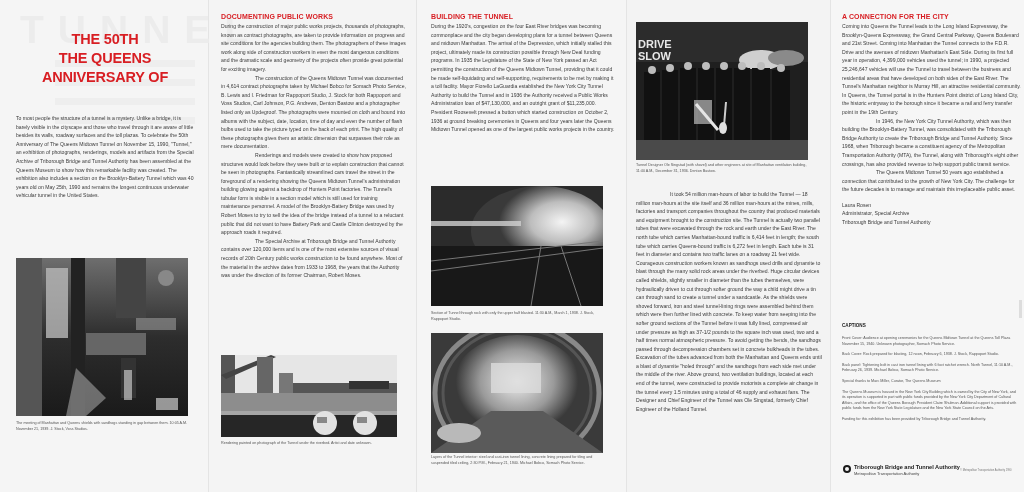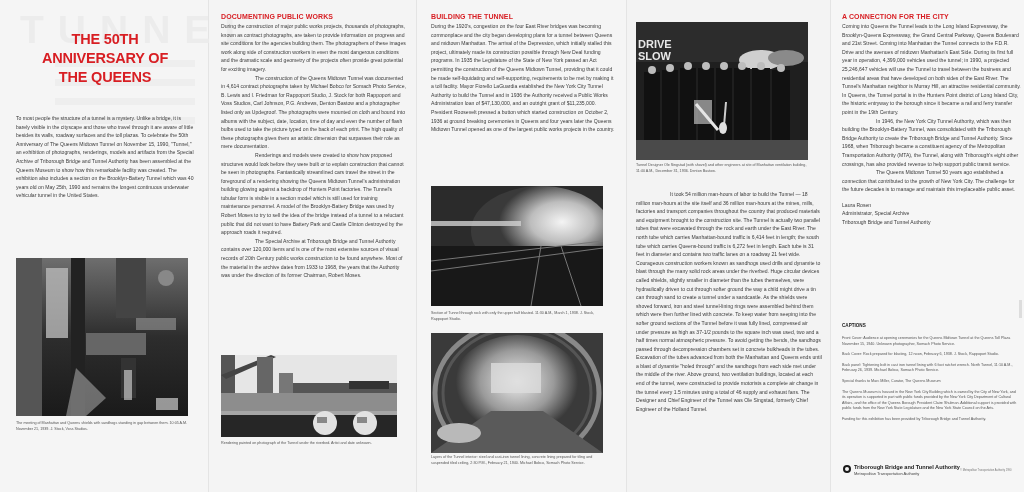--- a/index.html
+++ b/index.html
@@ -90,22 +90,22 @@
 <div class="ghost">TUNNEL</div>
 <div class="ghost-lines">
     <div></div>
     <div></div>
     <div></div>
     <div></div>
   </div>
 
 <div class="main-title">
   <div>THE 50TH</div>
+  <div>THE QUEENS</div>
   <div>ANNIVERSARY OF</div>
-  <div>THE QUEENS</div>
 </div>
 
 <div class="intro body-text">
   <p>To most people the structure of a tunnel is a mystery.  Unlike a bridge, it is barely visible in the cityscape and those who travel through it are aware of little besides its walls, roadway surfaces and the toll plazas.  To celebrate the 50th Anniversary of The Queens Midtown Tunnel on November 15, 1990, "Tunnel," an exhibition of photographs, renderings, models and artifacts from  the Special  Archive of Triborough Bridge and Tunnel Authority has been assembled at the Queens Museum to show how  this  remarkable facility was created.  The exhibition also includes a section on the Brooklyn-Battery Tunnel which was 40 years old on May 25th, 1990 and remains the longest continuous underwater vehicular tunnel in the United States.</p>
 </div>
 
 <div class="photo ph1">
   <svg viewBox="0 0 172 158" preserveAspectRatio="none">
     <defs>
       <linearGradient id="g1" x1="0" y1="0" x2="0" y2="1">

